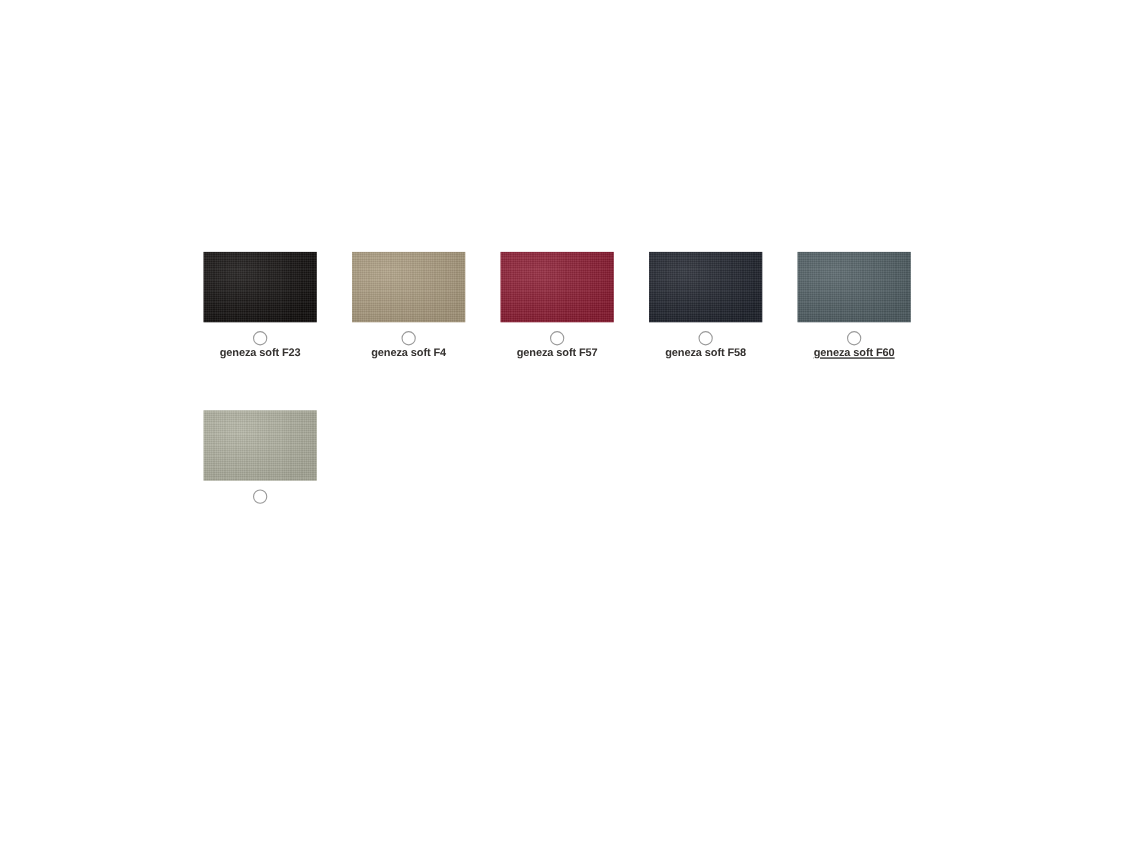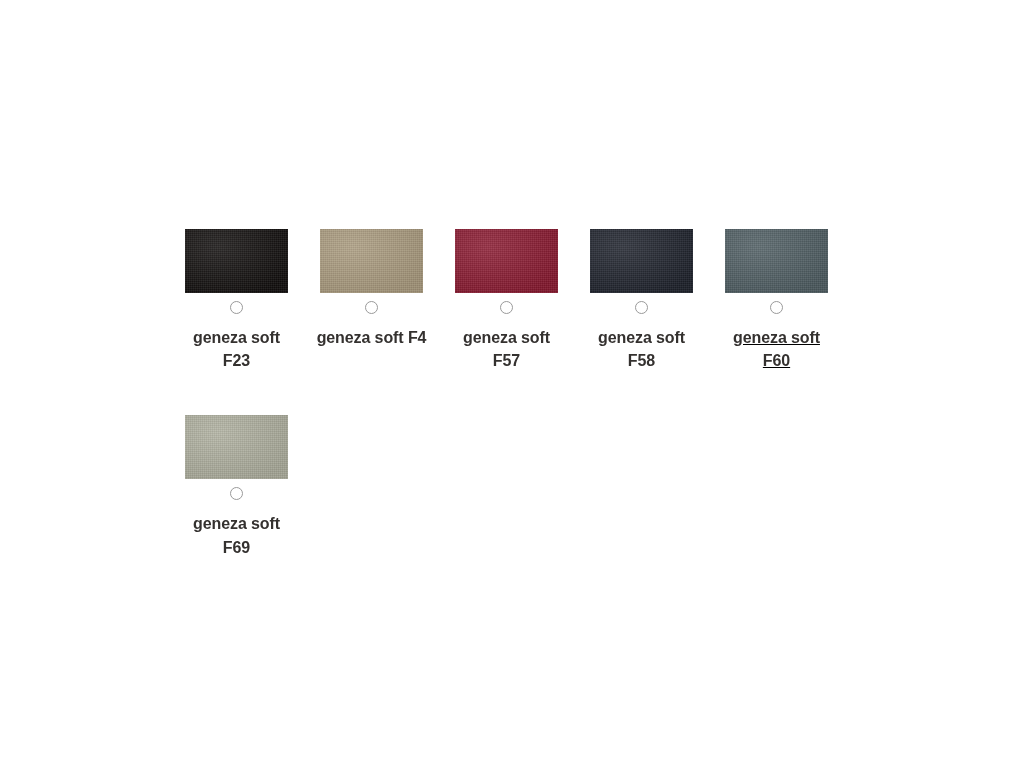--- a/index.html
+++ b/index.html
@@ -80,23 +80,23 @@
     height: 13px;
     border: 1.4px solid #9a9a9a;
     border-radius: 50%;
     background: transparent;
     margin-top: 8px;
     box-sizing: border-box;
     flex: none;
   }
 
   .swatch-label {
-    margin-top: 12px;
+    margin-top: 1px;
     text-align: center;
-    font-size: 16px;
+    font-size: 10px;
     line-height: 1.45;
     font-weight: 600;
     color: #34312f;
     letter-spacing: -0.1px;
     width: 112px;
   }
 </style>
 </head>
 <body style="background: rgb(255, 255, 255);">
 
@@ -123,16 +123,15 @@
         <div class="swatch-label">geneza soft F58</div>
       </div>
       <div class="swatch-option">
         <div class="swatch-chip" style="background-color: rgb(79, 94, 99);"></div>
         <div class="swatch-radio"></div>
         <div class="swatch-label">geneza soft F60</div>
       </div>
       <div class="swatch-option">
         <div class="swatch-chip" style="background-color: rgb(176, 177, 160);"></div>
         <div class="swatch-radio"></div>
-        <div class="swatch-label">geneza soft F69</div>
       </div>
     </div>
 </div>
 
 </body></html>

